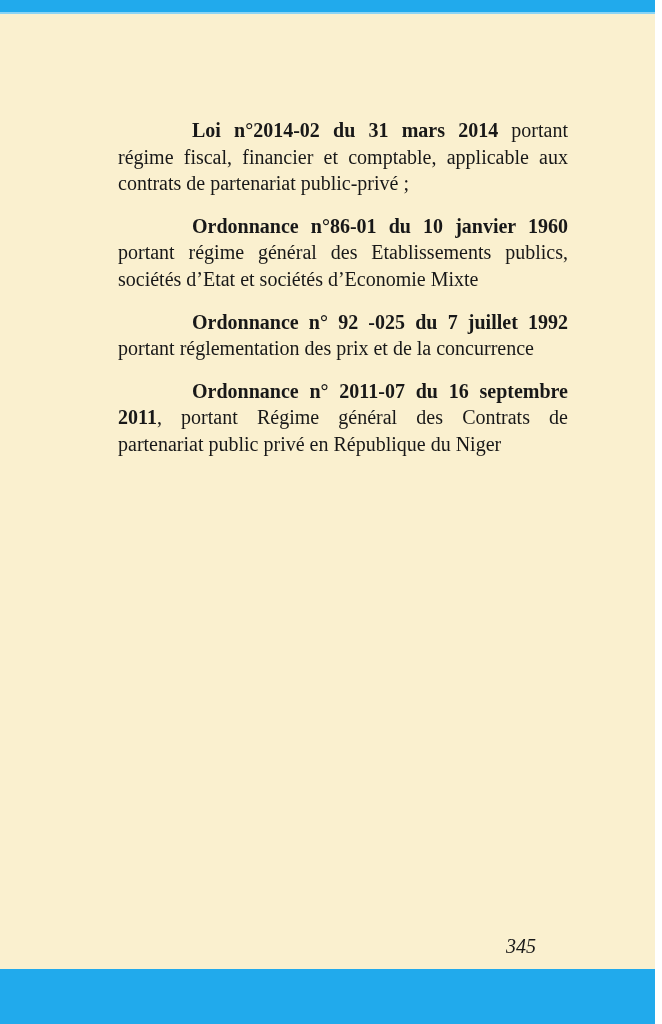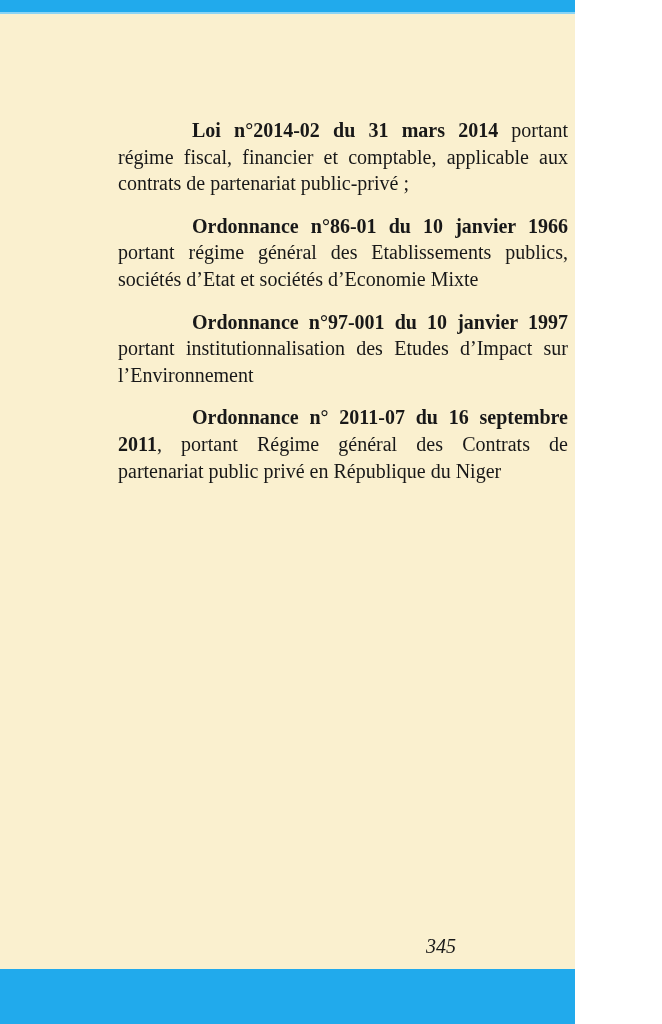--- a/index.html
+++ b/index.html
@@ -2,21 +2,21 @@
 <html><head>
 <meta charset="utf-8">
 <style>
   html, body {
     margin: 0;
     padding: 0;
     background: #ffffff;
   }
   .page {
     position: relative;
-    width: 575px;
+    width: 655px;
     height: 1024px;
     background: #FAF0CF;
     overflow: hidden;
     font-family: "Liberation Serif", serif;
     color: #181818;
   }
   .bar {
     position: absolute;
     left: 0;
     width: 662px;
@@ -60,24 +60,24 @@
 <body>
 
 <div class="page">
   <div class="bar bar-top"></div>
 
   <div class="content">
     <p>
       <strong>Loi n°2014-02 du 31 mars 2014</strong><span> portant régime fiscal, financier et comptable, applicable aux contrats de partenariat public-privé&nbsp;;</span>
     </p>
     <p>
-      <strong>Ordonnance n°86-01 du 10 janvier 1966</strong><span> portant régime général des Etablissements publics, sociétés d’Etat et sociétés d’Economie Mixte</span>
+      <strong>Ordonnance n°86-01 du 10 janvier 1960</strong><span> portant régime général des Etablissements publics, sociétés d’Etat et sociétés d’Economie Mixte</span>
     </p>
     <p>
-      <strong>Ordonnance n°97-001 du 10 janvier 1997</strong><span> portant institutionnalisation des Etudes d’Impact sur l’Environnement</span>
+      <strong>Ordonnance n° 92 -025 du 7 juillet 1992</strong><span> portant réglementation des prix et de la concurrence</span>
     </p>
     <p>
       <strong>Ordonnance n° 2011-07 du 16 septembre 2011</strong><span>, portant Régime général des Contrats de partenariat public privé en République du Niger</span>
     </p>
   </div>
 
   <div class="page-number">345</div>
 
   <div class="bar bar-bottom"></div>
 </div>

